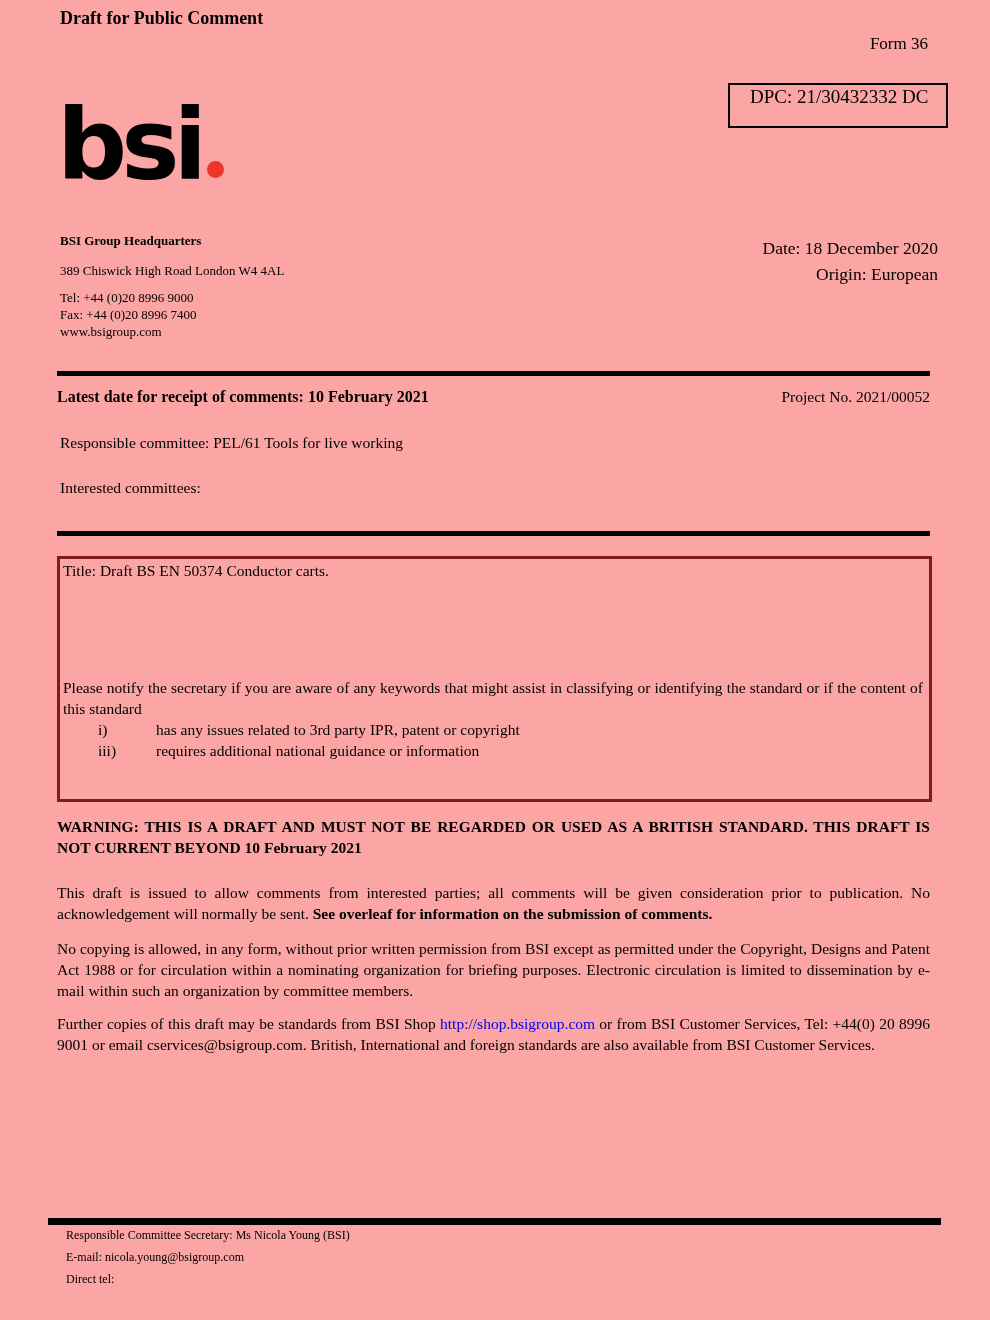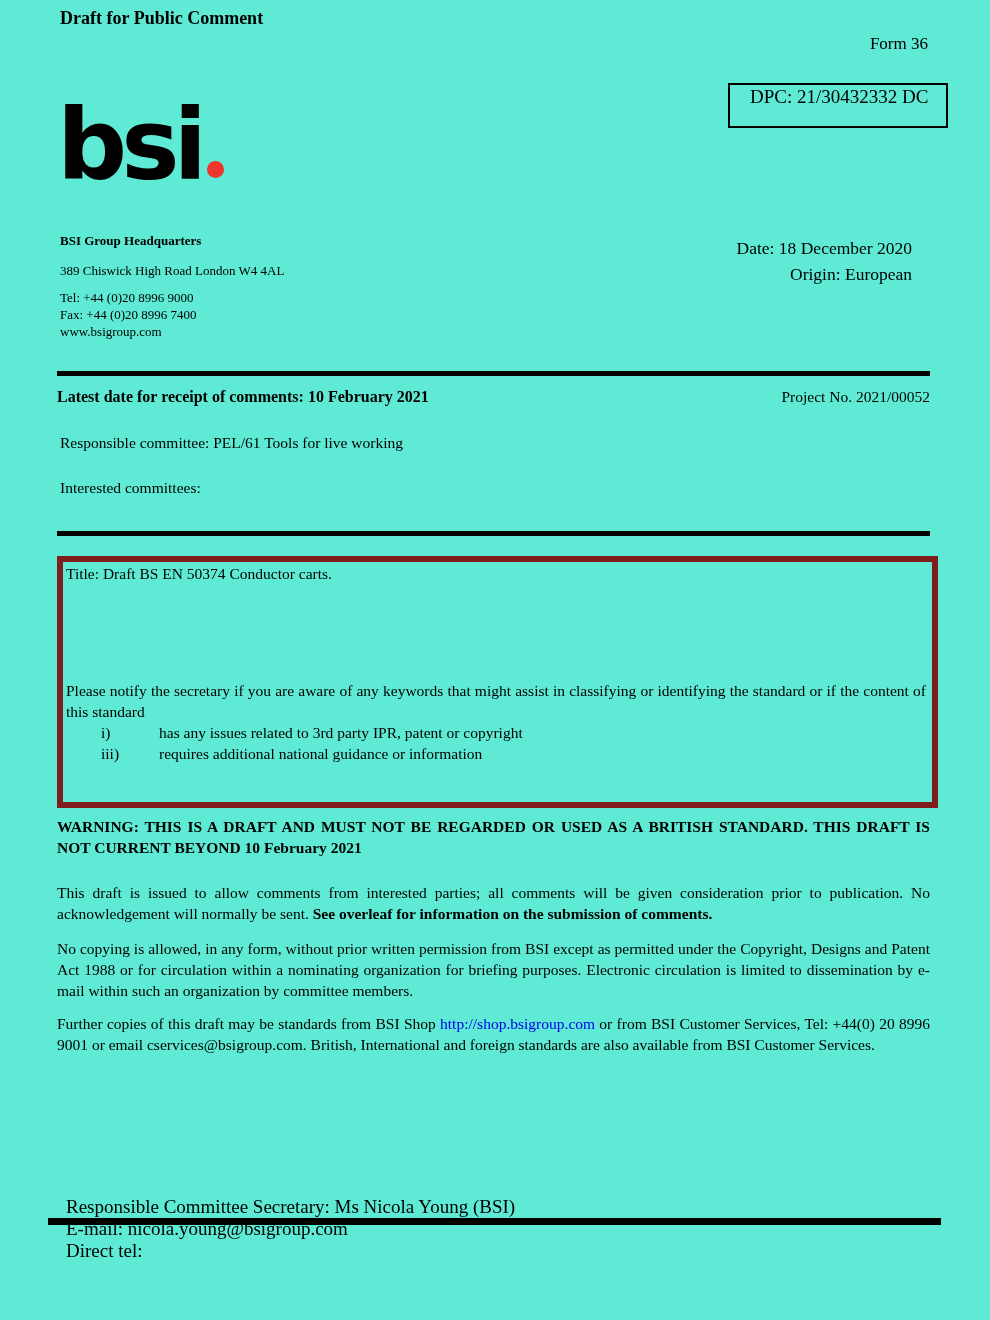--- a/index.html
+++ b/index.html
@@ -1,70 +1,70 @@
 <!DOCTYPE html>
 <html><head>
 <meta charset="utf-8">
 <style>
   html,body{margin:0;padding:0;background:#fff;}
   .page{
-    position:relative;width:990px;height:1320px;background:#5eead4;
+    position:relative;width:990px;height:1320px;background:#fca5a5;
     font-family:"Liberation Serif", serif;color:#000;overflow:hidden;
   }
   .doc-heading{position:absolute;left:60px;top:8px;font-size:18px;font-weight:bold;}
   .form-no{position:absolute;right:62px;top:34px;font-size:17px;}
   .dpc-box{
     position:absolute;left:728px;top:83px;width:196px;height:40px;
     border:2px solid #000;font-size:19px;padding:1px 0 0 20px;white-space:nowrap;
   }
   .logo{position:absolute;left:57px;top:96px;display:flex;align-items:baseline;}
   .logo-text{
     font-family:"DejaVu Sans", sans-serif;font-weight:bold;font-size:98px;
     line-height:1;letter-spacing:-6px;
   }
   .logo-dot{
     display:inline-block;width:17px;height:17px;border-radius:50%;
     margin-left:6px;vertical-align:baseline;position:relative;top:-1px;
   }
   .address{position:absolute;left:60px;top:232px;font-size:13px;line-height:17px;}
   .address .name{font-weight:bold;margin-bottom:13px;}
   .address .street{margin-bottom:10px;}
-  .meta{position:absolute;right:78px;top:235px;text-align:right;font-size:17.5px;line-height:26px;}
+  .meta{position:absolute;right:52px;top:235px;text-align:right;font-size:17.5px;line-height:26px;}
   .rule{position:absolute;background:#000;}
   .rule1{left:57px;top:371px;width:873px;height:5px;}
   .rule2{left:57px;top:531px;width:873px;height:5px;}
   .rule3{left:48px;top:1218px;width:893px;height:7px;}
   .comments-row{
     position:absolute;left:57px;top:388px;width:873px;
     display:flex;justify-content:space-between;align-items:baseline;
   }
   .latest{font-weight:bold;font-size:16px;}
   .project{font-size:15.5px;}
   .line{position:absolute;left:60px;font-size:15.5px;}
   .responsible{top:434px;}
   .interested{top:479px;}
   .title-box{
     position:absolute;left:57px;top:556px;width:864px;height:238px;
-    border:6px solid #7f1d1d;font-size:15.5px;line-height:20px;padding:2px 2px 0 3px;
+    border:3px solid #7f1d1d;font-size:15.5px;line-height:20px;padding:2px 2px 0 3px;
   }
   .notify{margin-top:96px;line-height:21px;text-align:justify;padding-right:4px;}
   .roman-item{display:flex;line-height:21px;}
   .roman-num{width:58px;padding-left:35px;flex:none;}
   .para{
     position:absolute;left:57px;width:873px;font-size:15.5px;line-height:21px;
     text-align:justify;
   }
   .warning{top:816px;font-weight:bold;}
   .p1{top:882px;}
   .p2{top:938px;}
   .p3{top:1013px;}
   .p4{top:1093px;}
   .bold{font-weight:bold;}
   a.doc-link{color:#0000EE;text-decoration:none;cursor:pointer;}
-  .footer{position:absolute;left:66px;top:1196px;font-size:19px;line-height:22px;}
+  .footer{position:absolute;left:66px;top:1224px;font-size:12px;line-height:22px;}
 </style>
 </head>
 <body>
 
 <div class="page">
 
   <div class="doc-heading">Draft for Public Comment</div>
 
   <div class="form-no">Form 36</div>
 

